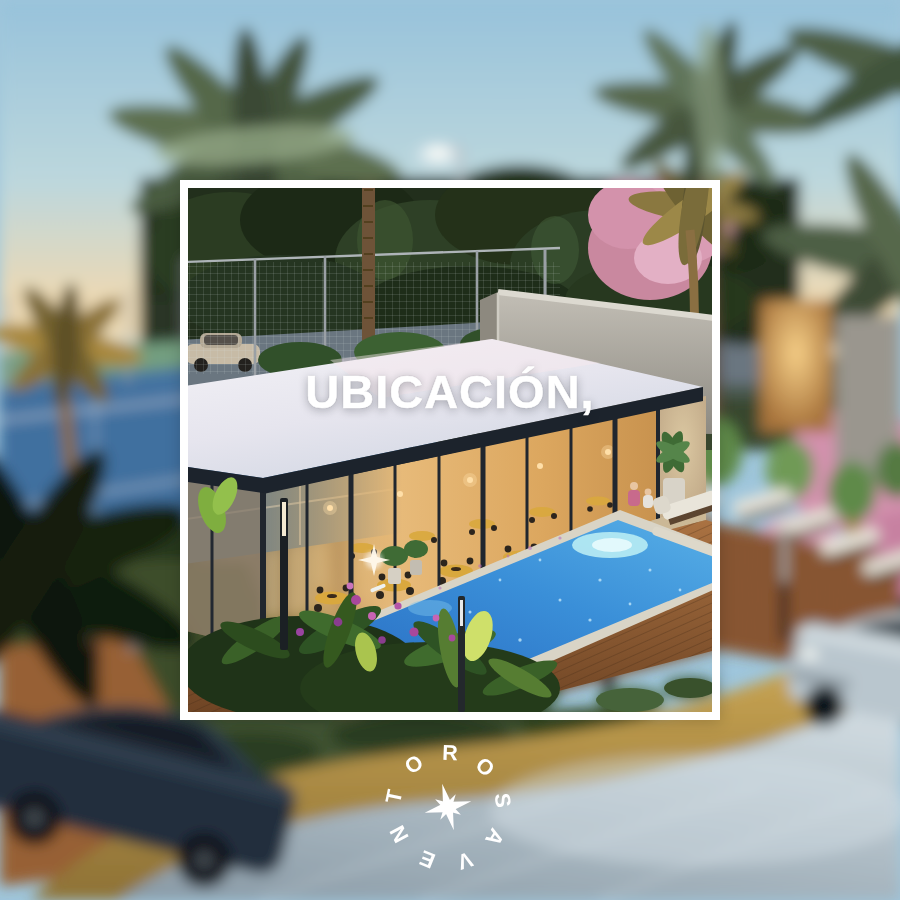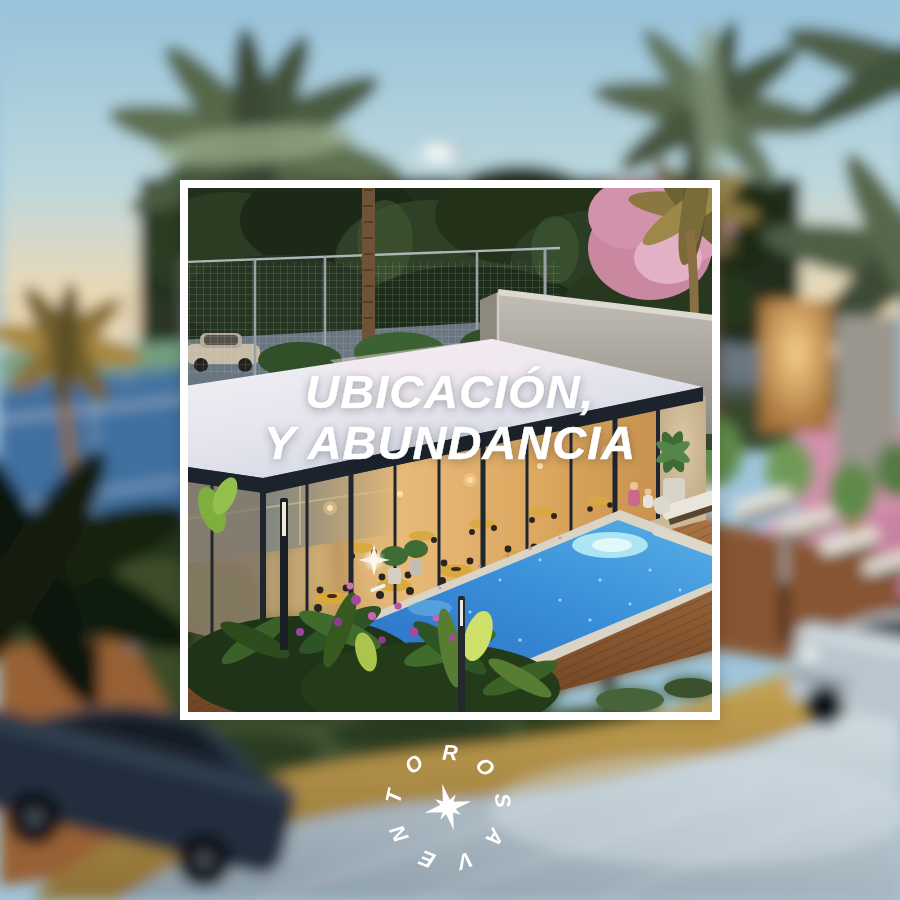--- a/index.html
+++ b/index.html
@@ -1,17 +1,17 @@
 <!DOCTYPE html>
 <html><head>
 <meta charset="utf-8">
 <style>
   html,body{margin:0;padding:0;background:#222;}
   #canvas{position:relative;width:900px;height:900px;overflow:hidden;
-          font-family:"Liberation Sans","DejaVu Sans",sans-serif;background:#9fc6dc;font-style:italic;}
+          font-family:"Liberation Sans","DejaVu Sans",sans-serif;background:#9fc6dc;}
   #canvas svg.scene{position:absolute;left:0;top:0;}
   .frame-border{position:absolute;left:180px;top:180px;width:524px;height:524px;
           border:8px solid #ffffff;box-sizing:content-box;pointer-events:none;
           box-shadow:0 2px 14px rgba(0,0,0,0.18);}
   .headline{position:absolute;left:0;top:366px;width:900px;text-align:center;
           color:#ffffff;font-weight:bold;font-size:47px;line-height:51px;
           letter-spacing:1px;text-shadow:0 2px 10px rgba(20,25,35,0.35), 0 0 2px rgba(0,0,0,0.2);
           -webkit-text-stroke:0.5px #ffffff;}
   .headline div{white-space:nowrap;}
   #logo{position:absolute;left:358px;top:717px;width:180px;height:180px;}
@@ -592,21 +592,20 @@
 
     <g clip-path="url(#frameClip)">
       <use href="#base"></use>
     </g>
   </svg>
 
   <div class="frame-border"></div>
 
   <div class="headline">
     <div>UBICACIÓN,</div>
-    <div>Y ABUNDANCIA</div>
   </div>
 
   <svg id="logo" viewBox="-90 -90 180 180">
     <g transform="translate(0,0)">
       <g transform="rotate(-14)">
         <polygon class="star" points="0,-24 4,-4.5 24,0 4,4.5 0,24 -4,4.5 -24,0 -4,-4.5"></polygon>
         <polygon class="star" transform="rotate(45)" points="0,-15 3,-3.5 15,0 3,3.5 0,15 -3,3.5 -15,0 -3,-3.5"></polygon>
       </g>
       <g id="logo-ring" transform="translate(0,1)">
           <text transform="rotate(2) translate(0,-48)" text-anchor="middle" class="ring-letter">R</text>

